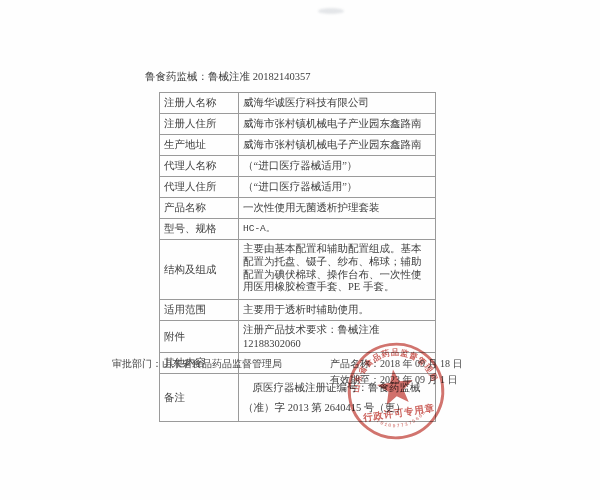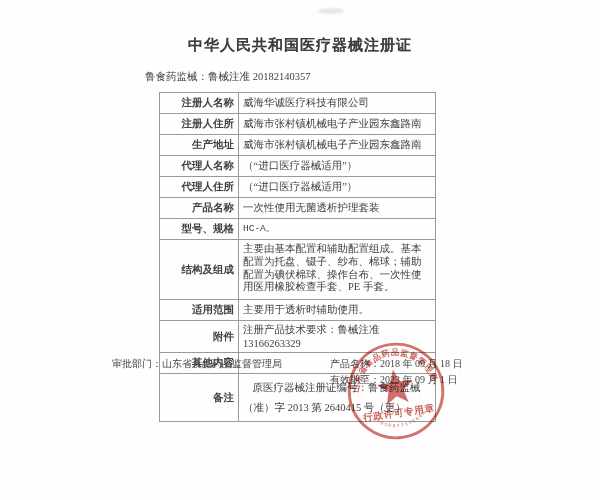--- a/index.html
+++ b/index.html
@@ -40,23 +40,22 @@
   }
   table.cert-table td {
     border: 1px solid #9a9a9a;
     font-size: 10.5px;
     color: #404040;
     vertical-align: middle;
     padding: 2px 4px;
   }
   td.label-cell {
     width: 70px;
-    text-align: right;
+    text-align: left;
     height: 16px;
-    font-weight: bold;
   }
   td.value-cell {
     padding-left: 8px;
     line-height: 1.3;
   }
   tr.row-model .value-cell {
     font-family: "Liberation Mono", "DejaVu Sans Mono", monospace;
     font-size: 9.5px;
   }
   tr.row-structure .value-cell {
@@ -99,21 +98,20 @@
     filter: blur(1px);
   }
 </style>
 </head>
 <body>
 
 <div class="page">
 
   <div class="scan-smudge"></div>
 
-  <div class="doc-title">中华人民共和国医疗器械注册证</div>
 
   <div class="cert-no-line"><span>鲁食药监械：</span><span>鲁械注准 20182140357</span></div>
 
   <table class="cert-table">
     <tbody>
         <tr class="row-registrant-name">
           <td class="label-cell">注册人名称</td>
           <td class="value-cell">威海华诚医疗科技有限公司</td>
         </tr>
         <tr class="row-registrant-address">
@@ -143,21 +141,21 @@
         <tr class="row-structure">
           <td class="label-cell">结构及组成</td>
           <td class="value-cell">主要由基本配置和辅助配置组成。基本配置为托盘、镊子、纱布、棉球；辅助配置为碘伏棉球、操作台布、一次性使用医用橡胶检查手套、PE 手套。</td>
         </tr>
         <tr class="row-scope">
           <td class="label-cell">适用范围</td>
           <td class="value-cell">主要用于透析时辅助使用。</td>
         </tr>
         <tr class="row-attachment">
           <td class="label-cell">附件</td>
-          <td class="value-cell">注册产品技术要求：鲁械注准 13166263329</td>
+          <td class="value-cell">注册产品技术要求：鲁械注准 12188302060</td>
         </tr>
         <tr class="row-other">
           <td class="label-cell">其他内容</td>
           <td class="value-cell"></td>
         </tr>
         <tr class="row-remark">
           <td class="label-cell">备注</td>
           <td class="value-cell">原医疗器械注册证编号：鲁食药监械（准）字 2013 第 2640415 号（更）</td>
         </tr>
       </tbody>

